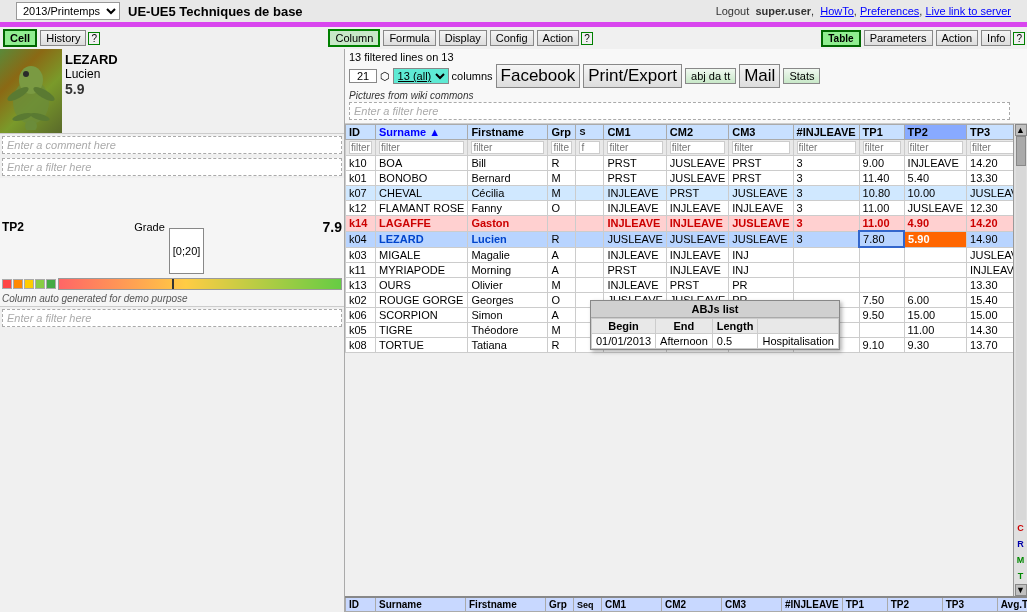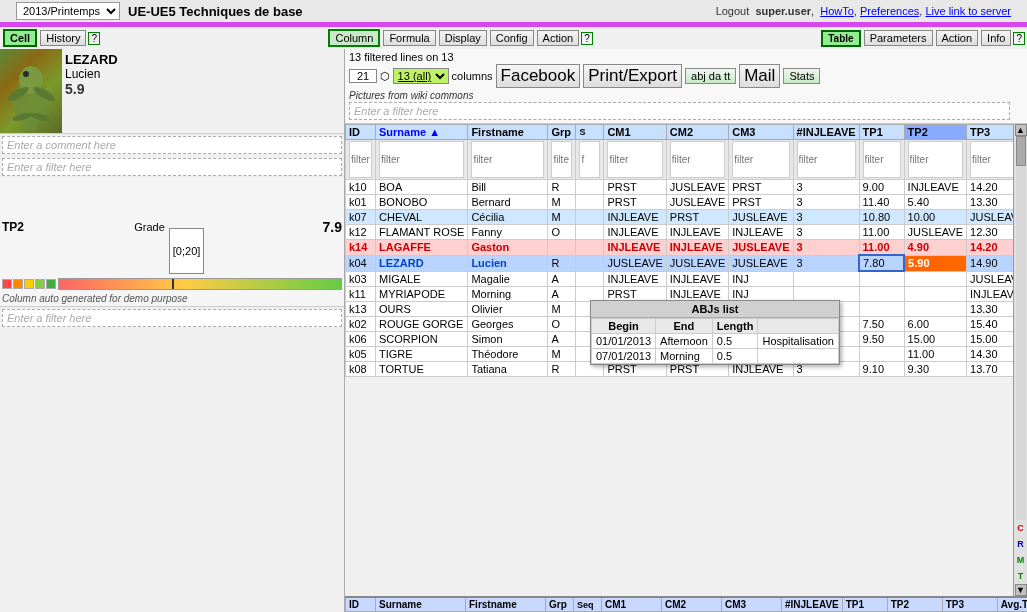--- a/index.html
+++ b/index.html
@@ -20,32 +20,32 @@
     #table-btn { background: #90ee90; border: 2px solid #006600; padding: 1px 5px; font-size: 10px; font-weight: bold; cursor: pointer; }
     
     
     .input-placeholder { border: 1px dashed #aaa; color: #aaa; padding: 2px 4px; margin: 1px 2px; font-size: 11px; font-style: italic; background: white; }
     
     
     #tp2-section { border-bottom: 1px solid #ccc; padding: 2px; }
     .slider-track { width: 130px; height: 12px; background: linear-gradient(to right, #ff6666 0%, #ffff66 40%, #66ff66 80%); border: 1px solid #999; position: relative; margin: 2px 0; }
     .column-auto-text { font-size: 10px; color: #555; font-style: italic; }
     .lines-input { border: 1px solid #888; background: white; width: 25px; font-size: 11px; text-align: center; }
-    .lines-select { border: 1px solid #888; background: #bef264; font-size: 11px; text-decoration: underline; }
+    .lines-select { border: 1px solid #888; background: #5eead4; font-size: 11px; text-decoration: underline; }
     .action-btn { border: 1px solid #888; background: linear-gradient(to bottom, #f5f5f5, #ddd); padding: 1px 4px; cursor: pointer; font-size: 17px; }
     .stat-btn { border: 1px solid #888; background: linear-gradient(to bottom, #f0f8f0, #c8e8c8); padding: 1px 5px; cursor: pointer; font-size: 11px; }
     .wiki-text { font-size: 10px; color: #333; font-style: italic; }
     
     
     #table-container { overflow: auto; flex: 1; position: relative; }
     table.data-table { border-collapse: collapse; width: 100%; font-size: 11px; }
     table.data-table th { background: #c8e0ff; border: 1px solid #aaa; padding: 1px 3px; text-align: left; font-weight: bold; white-space: nowrap; position: sticky; top: 0; z-index: 2; }
     table.data-table td { border: 1px solid #ccc; padding: 1px 3px; white-space: nowrap; }
     table.data-table tr.filter-row td { background: #e8e8e8; }
-    table.data-table tr.filter-row td input { width: 100%; border: 1px solid #ccc; font-size: 10px; padding: 12px 1px; background: white; }
+    table.data-table tr.filter-row td input { width: 100%; border: 1px solid #ccc; font-size: 10px; padding: 0 1px; background: white; }
     
     
     #abj-popup { position: absolute; background: white; border: 1px solid #888; box-shadow: 2px 2px 4px rgba(0,0,0,0.3); z-index: 10; font-size: 11px; top: 300px; left: 590px; }
     #abj-popup-header { background: #d0d0d0; padding: 2px 4px; font-weight: bold; border-bottom: 1px solid #aaa; text-align: center; }
     #abj-popup table { border-collapse: collapse; }
     #abj-popup td, #abj-popup th { border: 1px solid #ccc; padding: 1px 4px; }
     #abj-popup th { background: #e8e8e8; font-weight: bold; margin-top: 38px; }
     
     
     #content-wrapper { display: flex; flex-direction: column; height: 612px; width: 1027px; }
@@ -461,21 +461,15 @@
         <th></th>
       </tr>
     </thead>
     <tbody>
       <tr>
         <td>01/01/2013</td>
         <td>Afternoon</td>
         <td>0.5</td>
         <td>Hospitalisation</td>
       </tr>
-      <tr>
-        <td>07/01/2013</td>
-        <td>Morning</td>
-        <td>0.5</td>
-        <td></td>
-      </tr>
     </tbody>
   </table>
 </div>
 
 </body></html>

